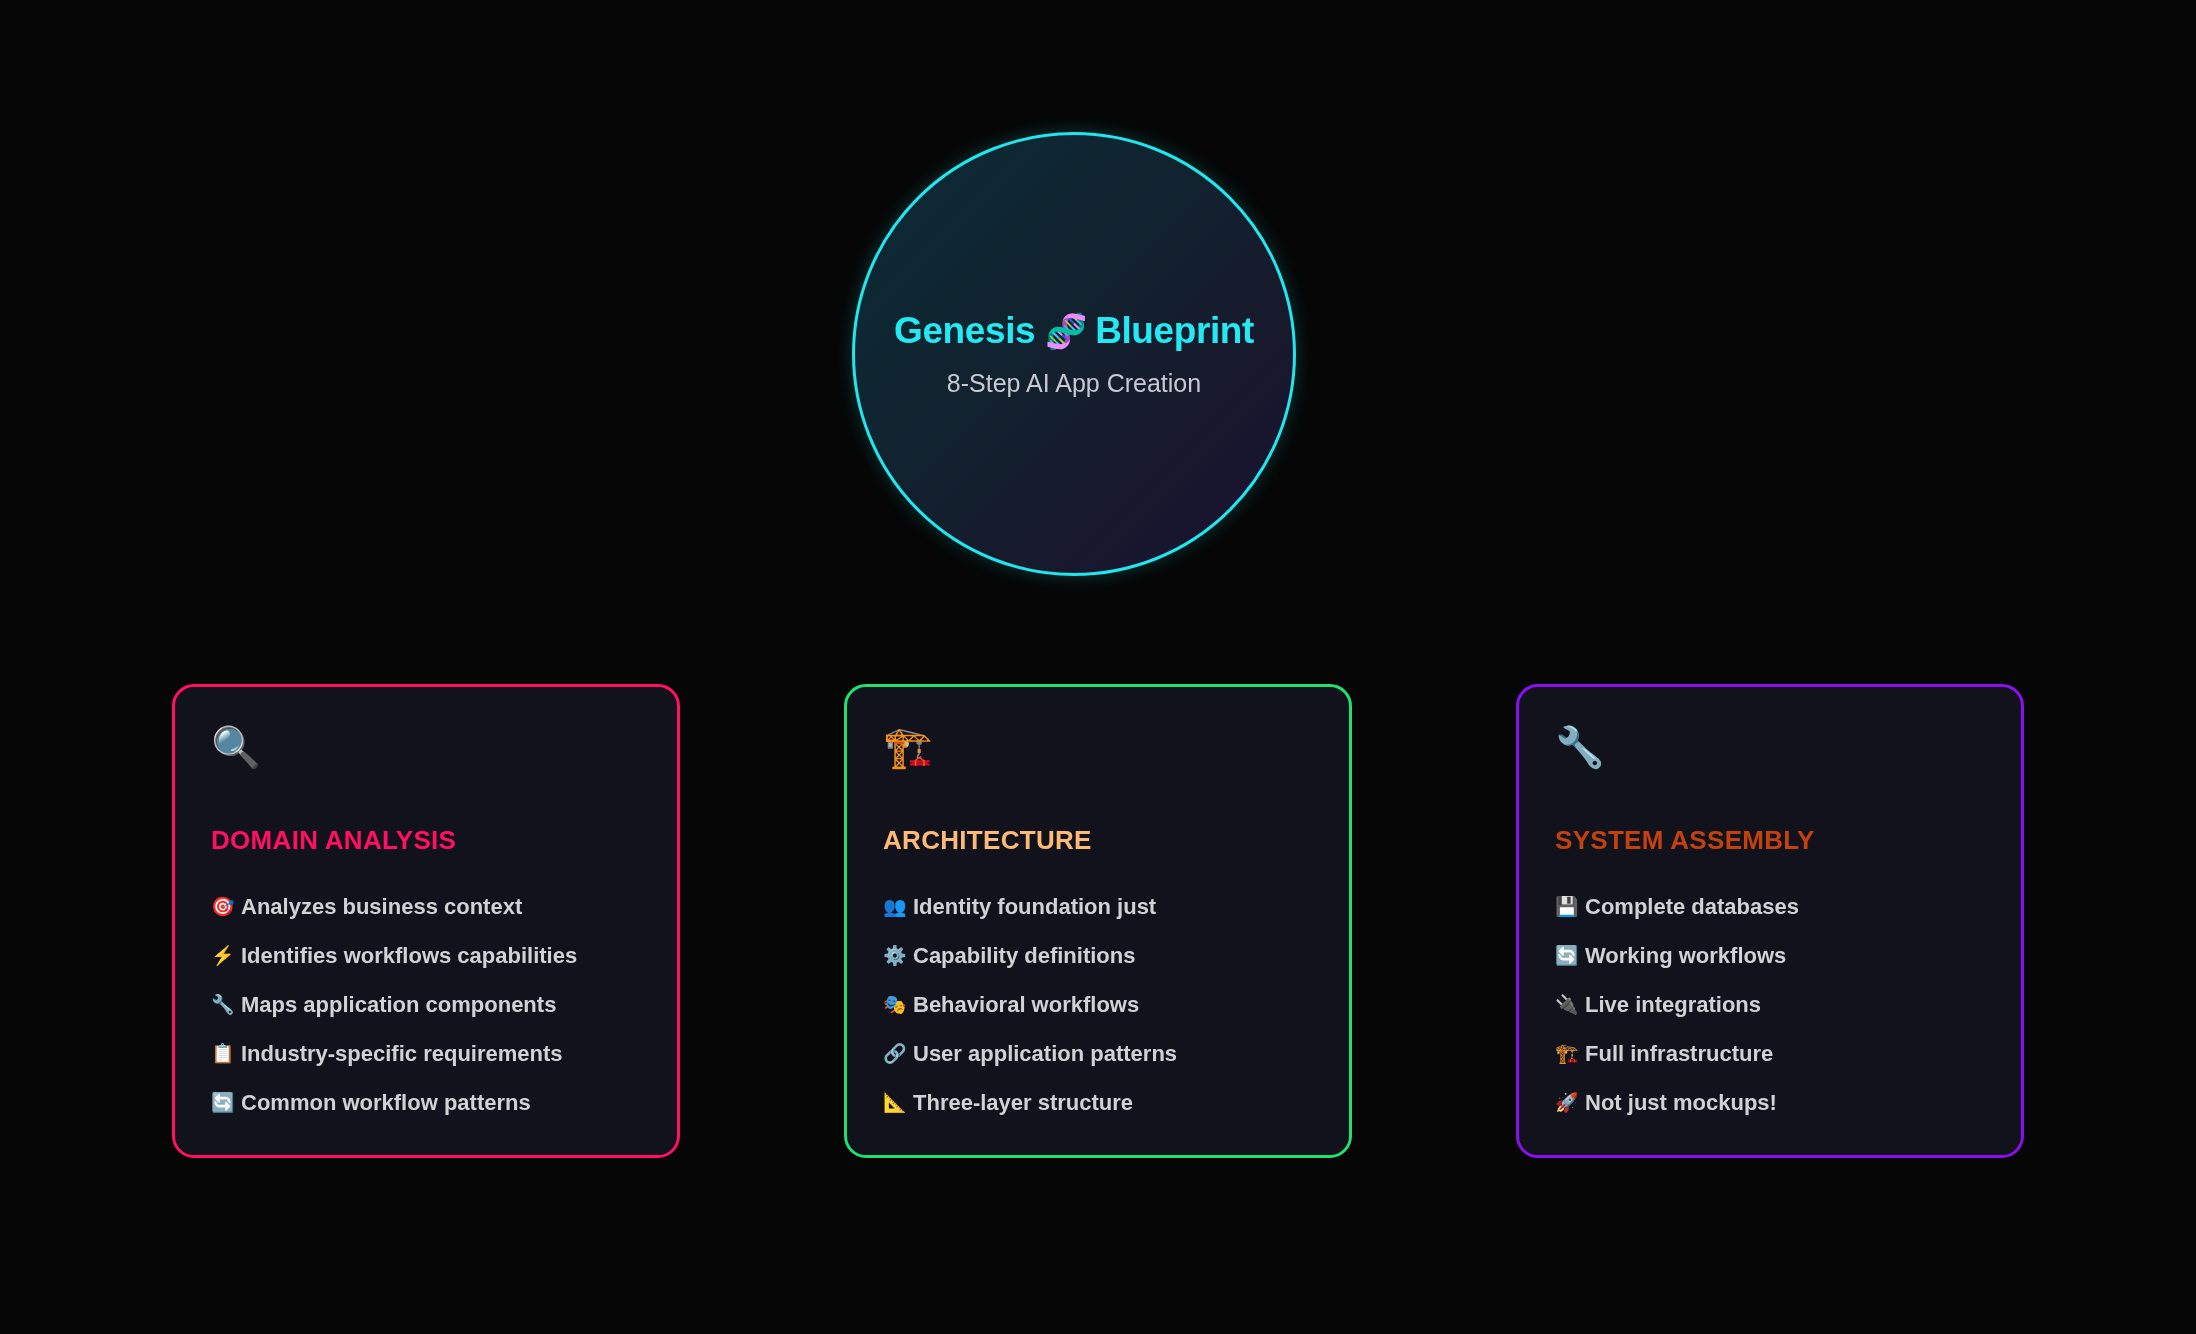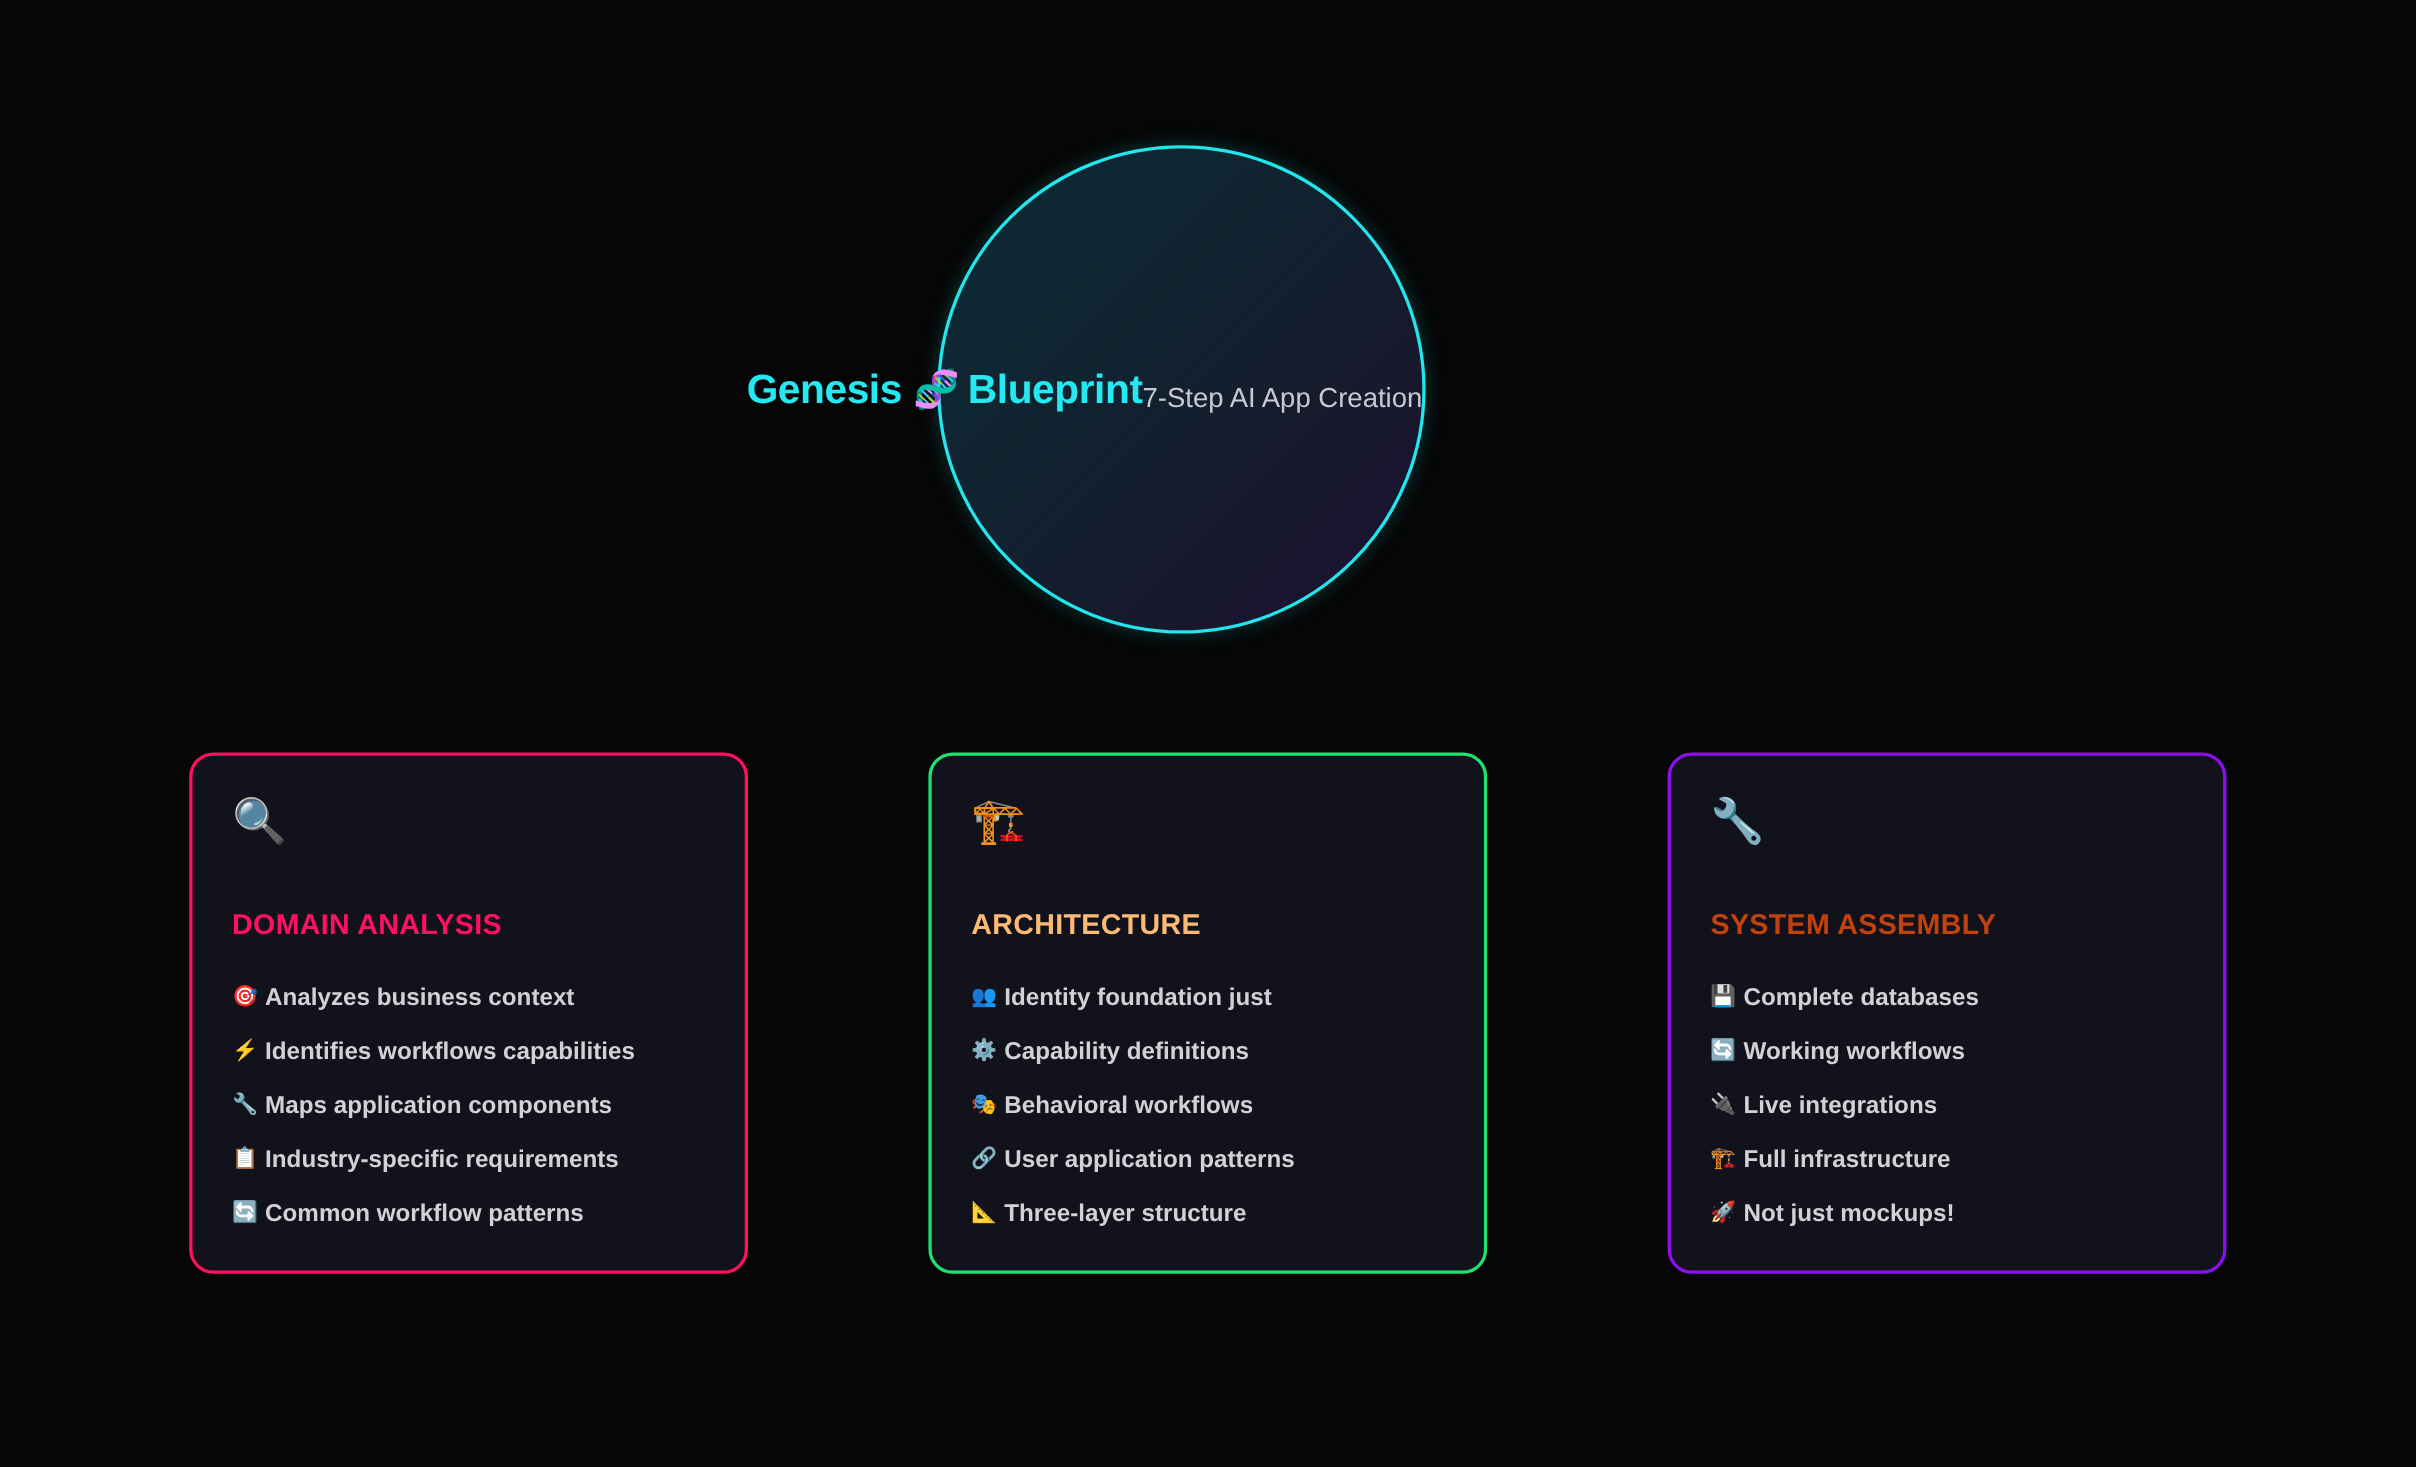--- a/index.html
+++ b/index.html
@@ -20,23 +20,23 @@
     position: absolute;
     left: 852px;
     top: 132px;
     width: 444px;
     height: 444px;
     box-sizing: border-box;
     border-radius: 50%;
     border: 3px solid #22e6ee;
     background: linear-gradient(135deg, #0c2c35 0%, #102430 38%, #171a2c 68%, #1b1033 100%);
     display: flex;
-    flex-direction: row;
+    flex-direction: column;
     align-items: center;
-    justify-content: flex-end;
+    justify-content: center;
     box-shadow: 0 0 18px rgba(34,230,238,0.22);
   }
   #hero-title {
     font-size: 37px;
     font-weight: bold;
     color: #24e8f2;
     letter-spacing: -0.4px;
     white-space: nowrap;
     display: flex;
     align-items: center;
@@ -117,21 +117,21 @@
 </style>
 </head>
 <body>
 
 <div id="hero-circle">
   <div id="hero-title">
     <span>Genesis</span>
     <span class="emoji">🧬</span>
     <span>Blueprint</span>
   </div>
-  <div id="hero-subtitle">7-Step AI App Creation</div>
+  <div id="hero-subtitle">8-Step AI App Creation</div>
 </div>
 
 <div id="cards-row">
 
   <div class="card pink">
     <span class="card-icon">🔍</span>
     <div class="card-title">DOMAIN ANALYSIS</div>
     <ul class="card-list">
       <li>
         <span class="li-emoji">🎯</span>

